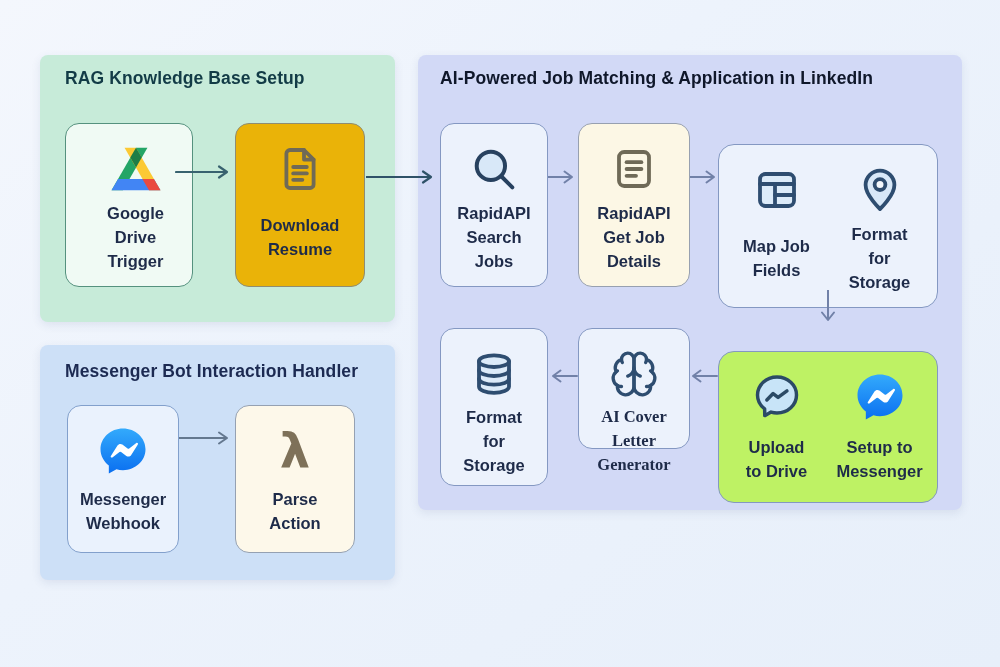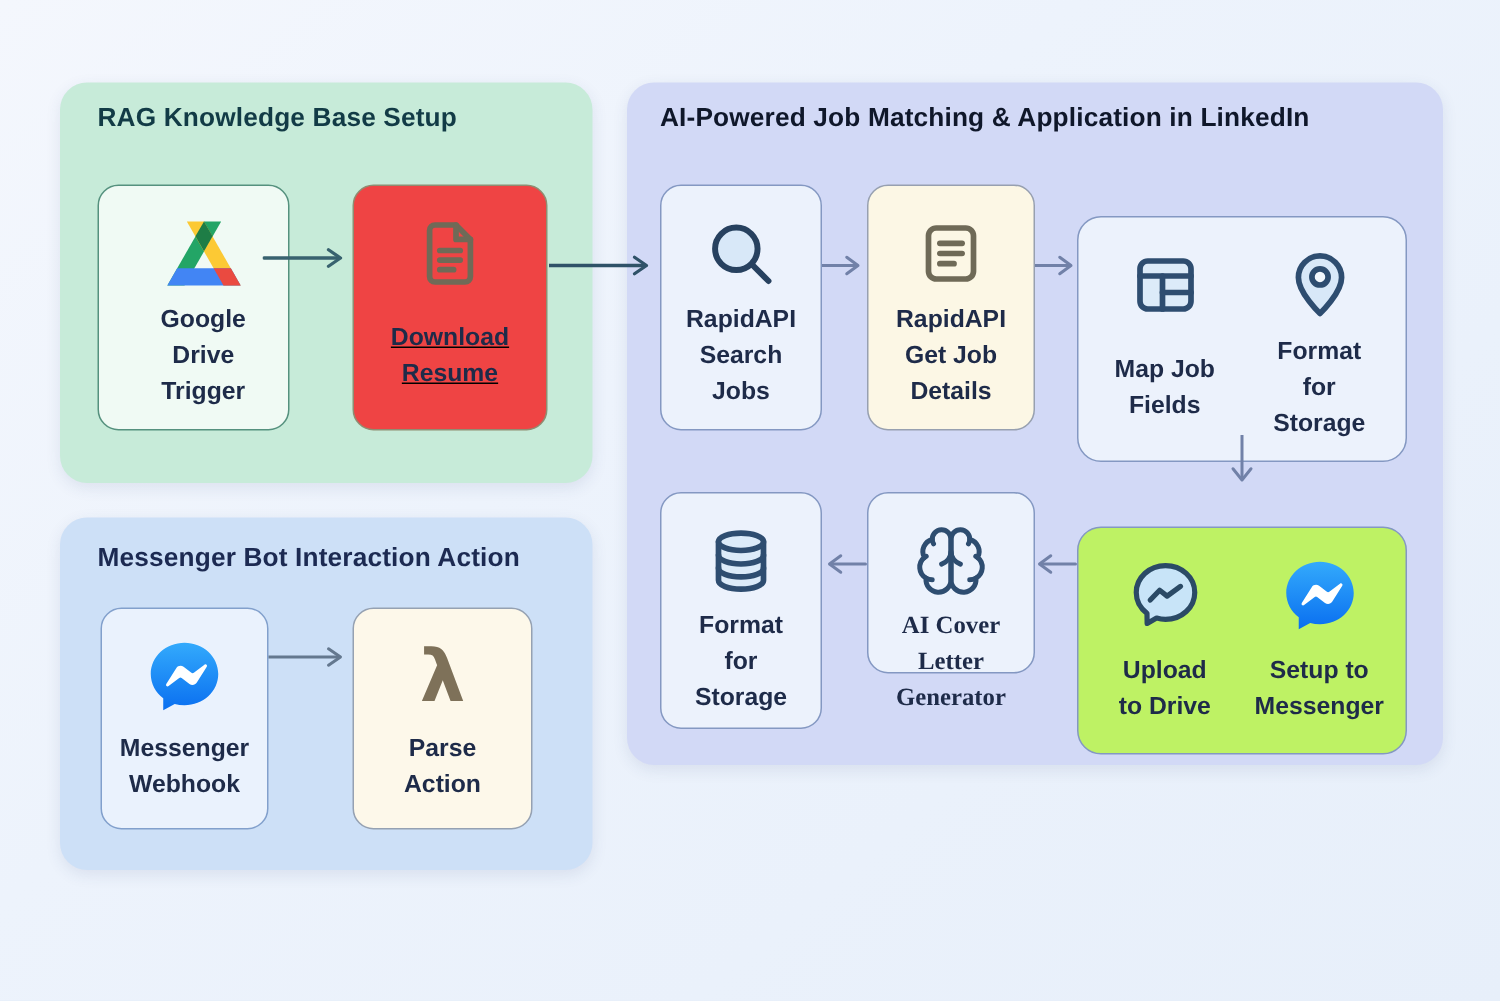--- a/index.html
+++ b/index.html
@@ -1,21 +1,21 @@
 <!DOCTYPE html>
 <html><head>
 <meta charset="utf-8">
 <style>
   html,body{margin:0;padding:0;background:#e7effa;}
   .canvas{
     position:relative;width:1000px;height:667px;overflow:hidden;
     background:linear-gradient(140deg,#f4f7fd 0%,#edf3fc 40%,#e7effa 100%);
     font-family:"Liberation Sans","DejaVu Sans",sans-serif;
   }
-  .group{position:absolute;border-radius:18px;box-shadow:0 3px 10px rgba(50,70,120,.10);}
+  .group{position:absolute;border-radius:8px;box-shadow:0 3px 10px rgba(50,70,120,.10);}
   .g-rag{left:40px;top:55px;width:355px;height:267px;background:#c7ebd9;}
   .g-job{left:418px;top:55px;width:544px;height:455px;background:#d2d9f6;}
   .g-msg{left:40px;top:345px;width:355px;height:235px;background:#cde0f7;}
   .gtitle{position:absolute;margin:0;font-size:17.5px;font-weight:bold;letter-spacing:.1px;white-space:nowrap;}
   .g-rag .gtitle{left:25px;top:13px;color:#123b46;}
   .g-job .gtitle{left:22px;top:13px;color:#0f172a;}
   .g-msg .gtitle{left:25px;top:16px;color:#1c2a52;}
 
   .node{
     position:absolute;border-radius:14px;border:1.6px solid #8498c2;
@@ -24,21 +24,21 @@
   }
   .node.wide{flex-direction:row;align-items:stretch;padding:18px 6px 12px;border-radius:16px;margin-top:21px;}
   .sub{flex:1 1 0;display:flex;flex-direction:column;align-items:center;}
   .icon-box{height:54px;flex:0 0 auto;display:flex;align-items:center;justify-content:center;}
   .label{
     flex:1 1 auto;display:flex;align-items:center;justify-content:center;
     text-align:center;font-size:16.5px;font-weight:bold;line-height:24px;
     color:#1e2b49;white-space:pre-line;margin-top:4px;
   }
   .mint{background:#f0faf4;border-color:#55917e;}
-  .cream-g{background:#ef4444;border-color:#8f8d72;text-decoration:underline;}
+  .cream-g{background:#eab308;border-color:#8f8d72;}
   .cream-b{background:#fcf7e5;border-color:#97a0b0;}
   .blue2{background:#ecf2fc;border-color:#8498c2;}
   .wide2{background:#bef264;border-color:#8498c2;}
   .blue3{background:#eaf2fd;border-color:#82a0cc;}
   .cream3{background:#fdf8ea;border-color:#95a1b2;}
   .arrow{position:absolute;}
   .arrow line,.arrow polyline{fill:none;stroke-linecap:round;stroke-linejoin:round;}
   .lambda{font-size:48px;line-height:1;color:#7e7159;font-weight:bold;font-family:"DejaVu Sans",sans-serif;}
 </style>
 </head>
@@ -217,21 +217,21 @@
       <line x1="29" y1="8" x2="6" y2="8" stroke="#7181a8" stroke-width="2"></line>
       <polyline points="12.5,2.5 5,8 12.5,13.5" stroke="#7181a8" stroke-width="2"></polyline>
     </svg>
     <svg class="arrow" style="left:130px;top:313px;" width="30" height="16">
       <line x1="29" y1="8" x2="6" y2="8" stroke="#7181a8" stroke-width="2"></line>
       <polyline points="12.5,2.5 5,8 12.5,13.5" stroke="#7181a8" stroke-width="2"></polyline>
     </svg>
   </section>
 
   <section class="group g-msg">
-    <h2 class="gtitle">Messenger Bot Interaction Action</h2>
+    <h2 class="gtitle">Messenger Bot Interaction Handler</h2>
 
     <div class="node blue3" style="left:27px;top:60px;width:112px;height:148px;">
       <div class="icon-box">
         <svg width="54" height="54" viewBox="0 0 24 24">
           <defs>
             <linearGradient id="mg2" x1="0" y1="0" x2="0" y2="1">
               <stop offset="0" stop-color="#33aafc"></stop>
                 <stop offset="1" stop-color="#0a6ff0"></stop>
             </linearGradient>
           </defs>

